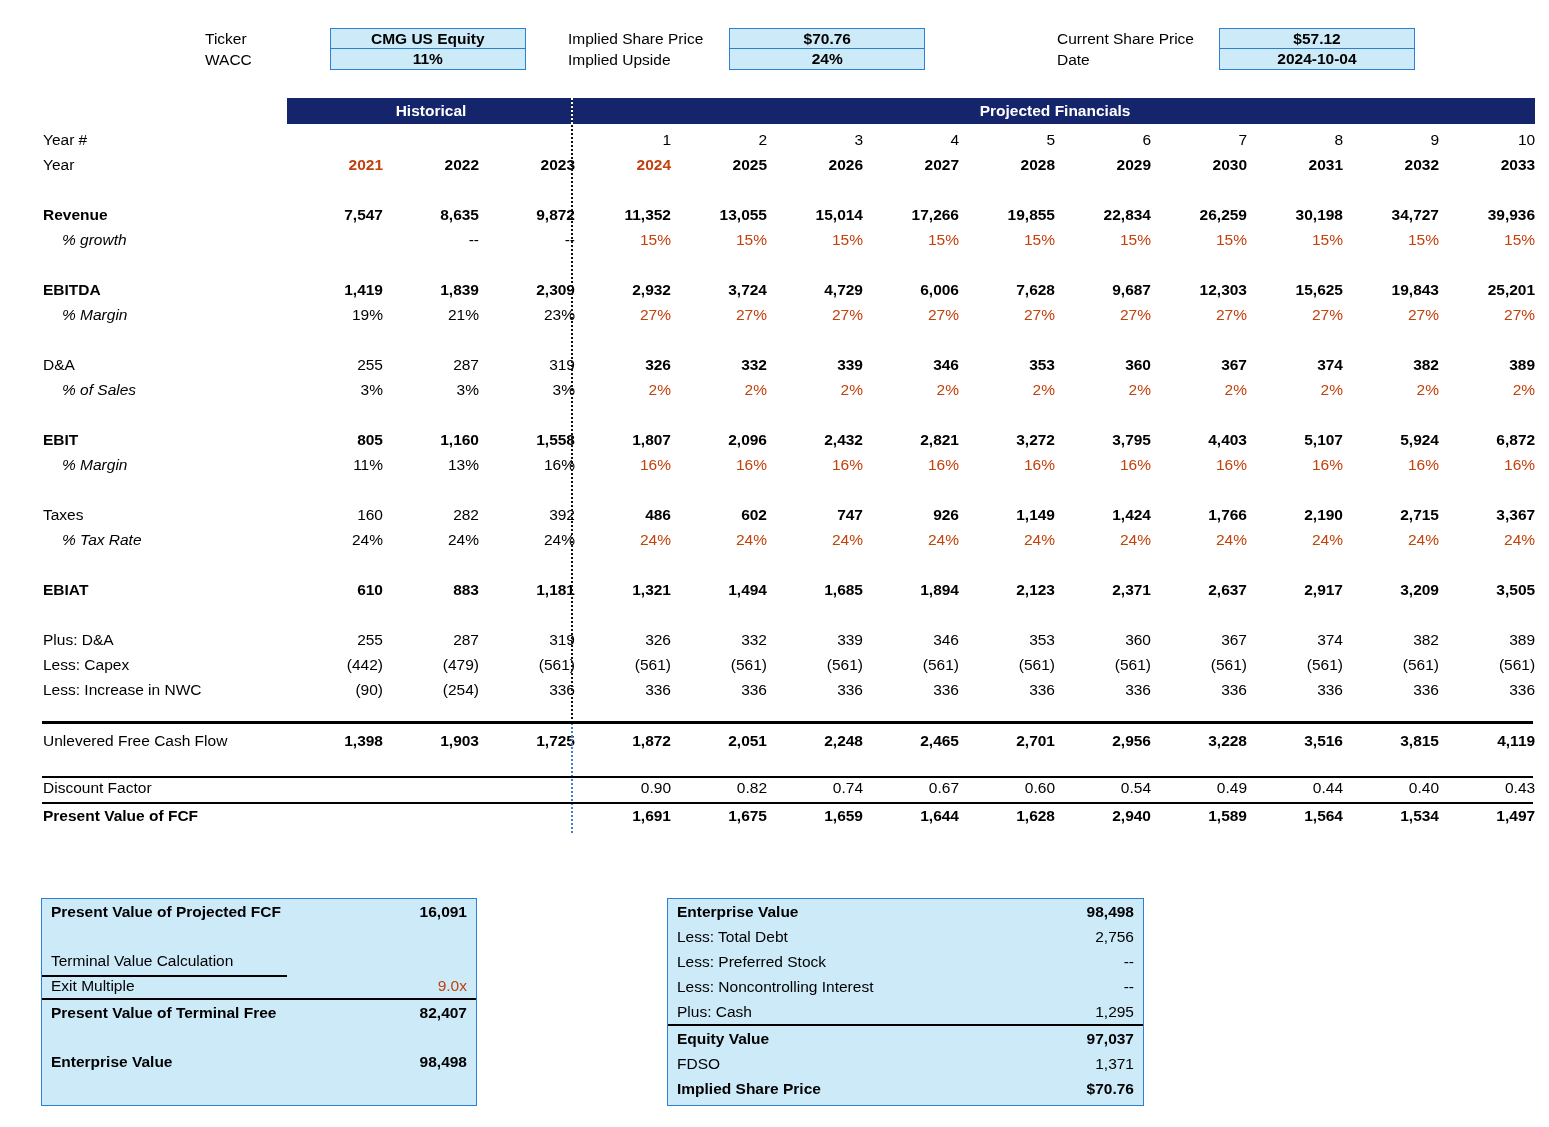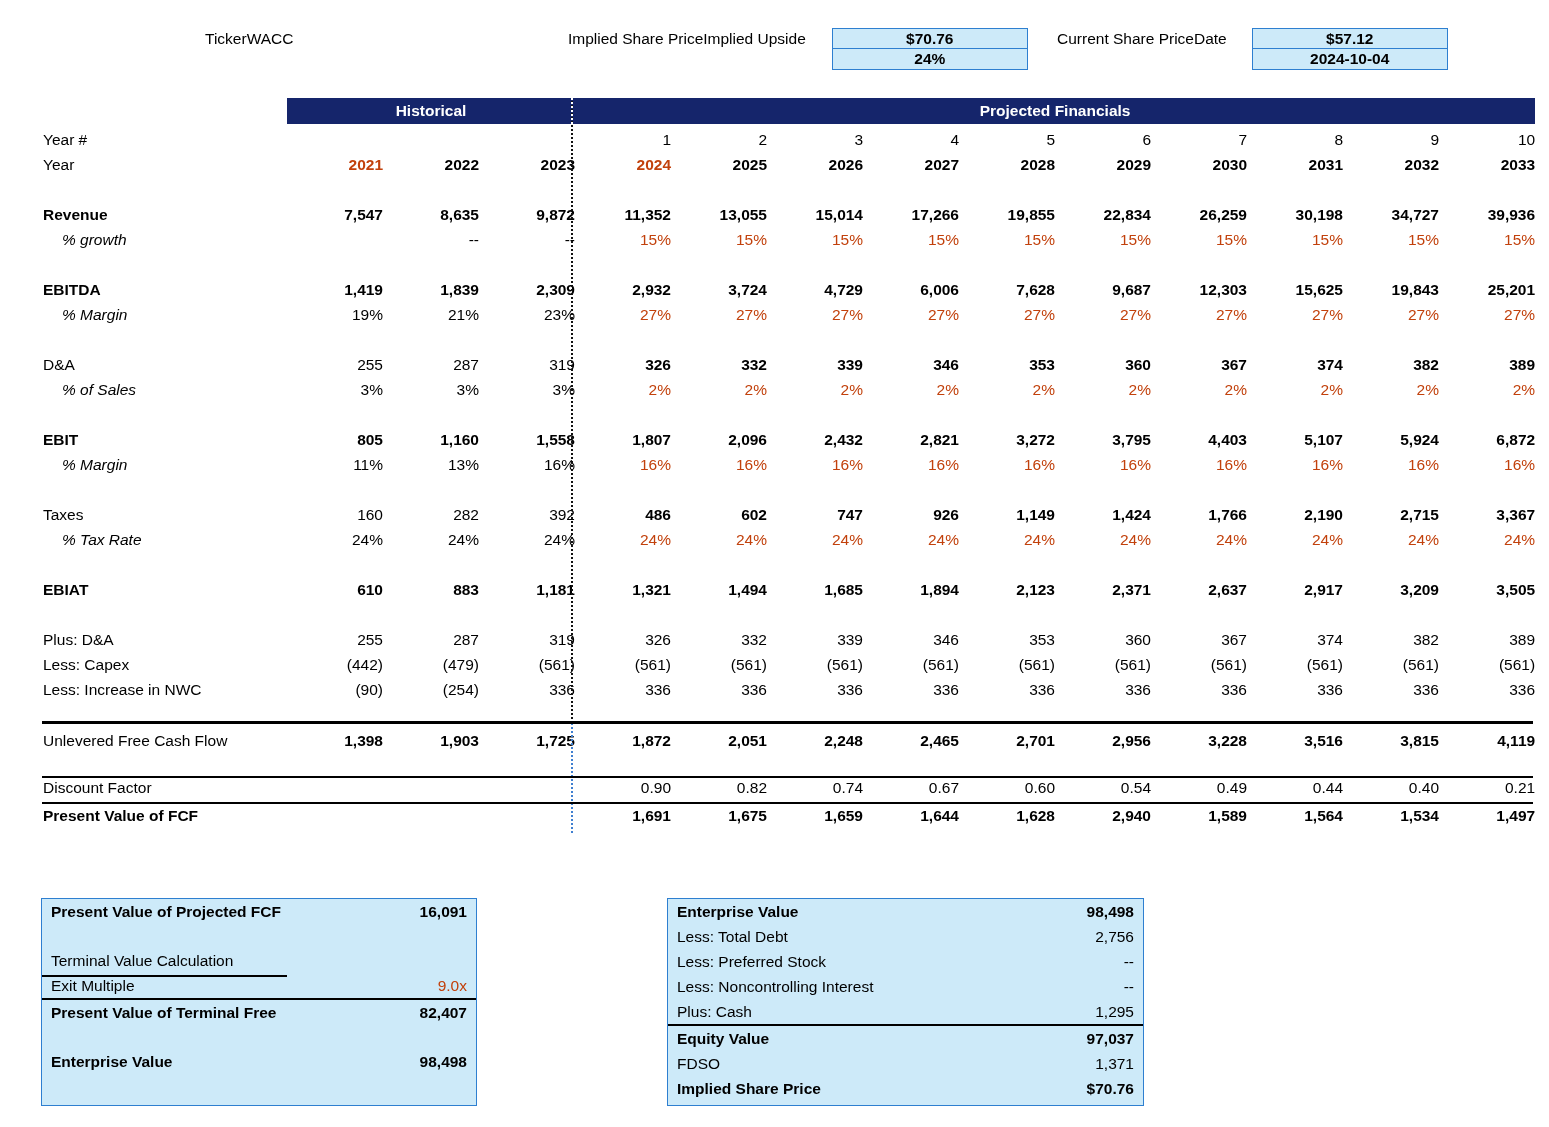--- a/index.html
+++ b/index.html
@@ -6,21 +6,21 @@
   body{
     width:1549px;height:1127px;background:#ffffff;
     font-family:"Liberation Sans", sans-serif;
     font-size:15.5px;color:#000;
     -webkit-font-smoothing:antialiased;
   }
   .page{position:relative;width:1549px;height:1127px;overflow:hidden;}
 
   
   .assump{position:absolute;display:flex;align-items:flex-start;}
-  .assump .labels{display:flex;flex-direction:row;}
+  .assump .labels{display:flex;flex-direction:column;}
   .assump .labels div{height:21px;line-height:21px;font-size:15.5px;white-space:nowrap;}
   .boxcol{display:flex;flex-direction:column;}
   .inbox{
     background:#cdeaf9;border:1.6px solid #2e7fd0;
     height:21px;line-height:19px;text-align:center;font-weight:bold;
     font-size:15.5px;box-sizing:border-box;
   }
   .inbox + .inbox{border-top:0;}
 
   
@@ -66,20 +66,24 @@
 </style>
 </head>
 <body>
 
 <div class="page">
 
   <div class="assump" style="left:205px;top:28px;">
     <div class="labels">
       <div>Ticker</div>
       <div>WACC</div>
+    </div>
+    <div class="boxcol" style="margin-left:78px;width:196px;">
+      <div class="inbox">CMG US Equity</div>
+      <div class="inbox">11%</div>
     </div>
   </div>
 
   <div class="assump" style="left:568px;top:28px;">
     <div class="labels">
       <div>Implied Share Price</div>
       <div>Implied Upside</div>
     </div>
     <div class="boxcol" style="margin-left:26px;width:196px;">
       <div class="inbox">$70.76</div>
@@ -470,21 +474,21 @@
         <td class="num"></td>
         <td class="num">0.90</td>
         <td class="num">0.82</td>
         <td class="num">0.74</td>
         <td class="num">0.67</td>
         <td class="num">0.60</td>
         <td class="num">0.54</td>
         <td class="num">0.49</td>
         <td class="num">0.44</td>
         <td class="num">0.40</td>
-        <td class="num">0.21</td>
+        <td class="num">0.43</td>
         <td></td>
       </tr>
 
       <tr class="rowh" style="height:28px;">
         <td class="lbl b">Present Value of FCF</td>
         <td class="num b"></td>
         <td class="num b"></td>
         <td class="num b"></td>
         <td class="num b">1,691</td>
         <td class="num b">1,675</td>

